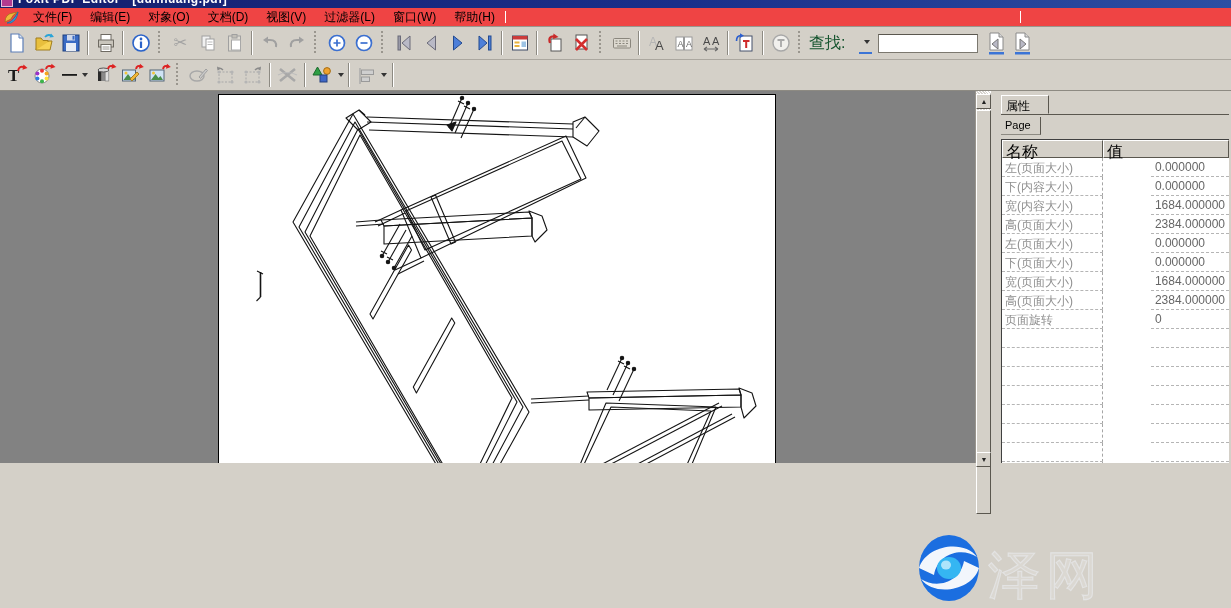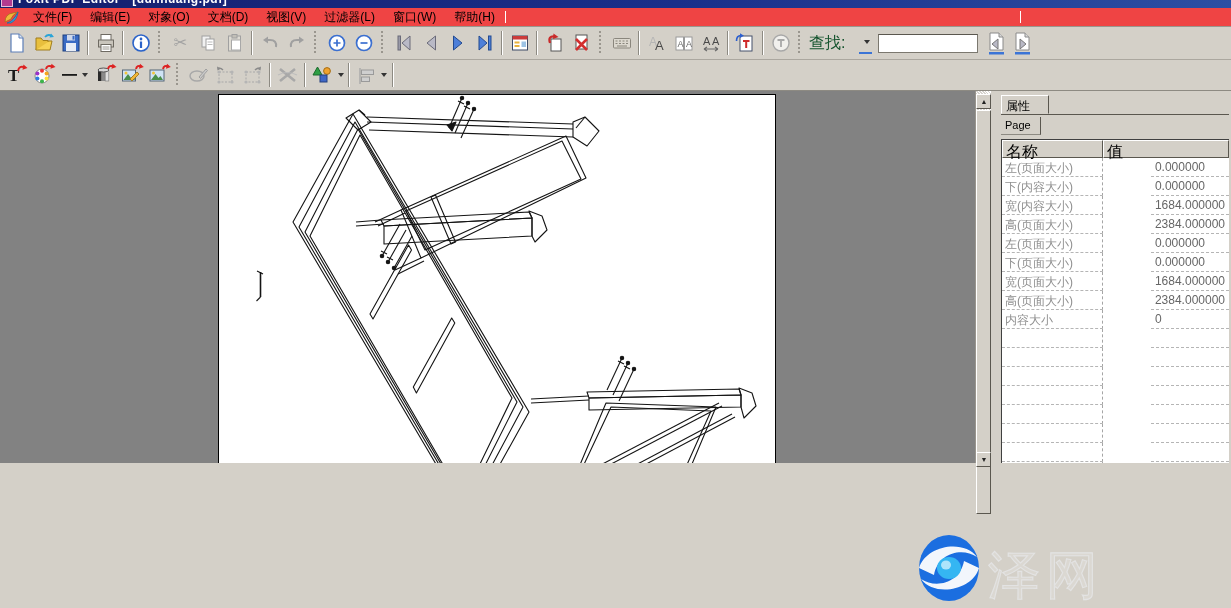--- a/index.html
+++ b/index.html
@@ -590,21 +590,21 @@
           </div>
           <div class="prow">
             <span class="pname">宽(页面大小)</span>
             <span class="pval">1684.000000</span>
           </div>
           <div class="prow">
             <span class="pname">高(页面大小)</span>
             <span class="pval">2384.000000</span>
           </div>
           <div class="prow">
-            <span class="pname">内容大小</span>
+            <span class="pname">页面旋转</span>
             <span class="pval">0</span>
           </div>
           <div class="prow">
             <span class="pname"></span>
             <span class="pval"></span>
           </div>
           <div class="prow">
             <span class="pname"></span>
             <span class="pval"></span>
           </div>

